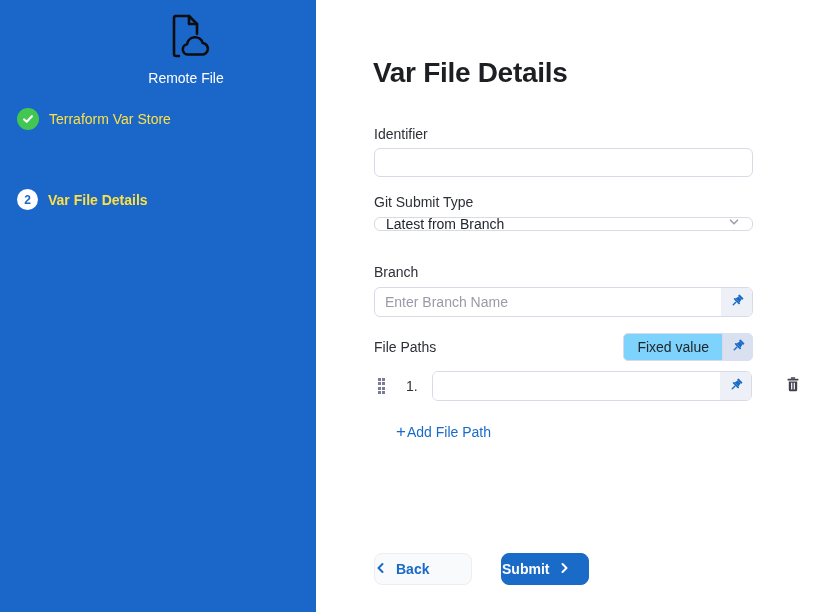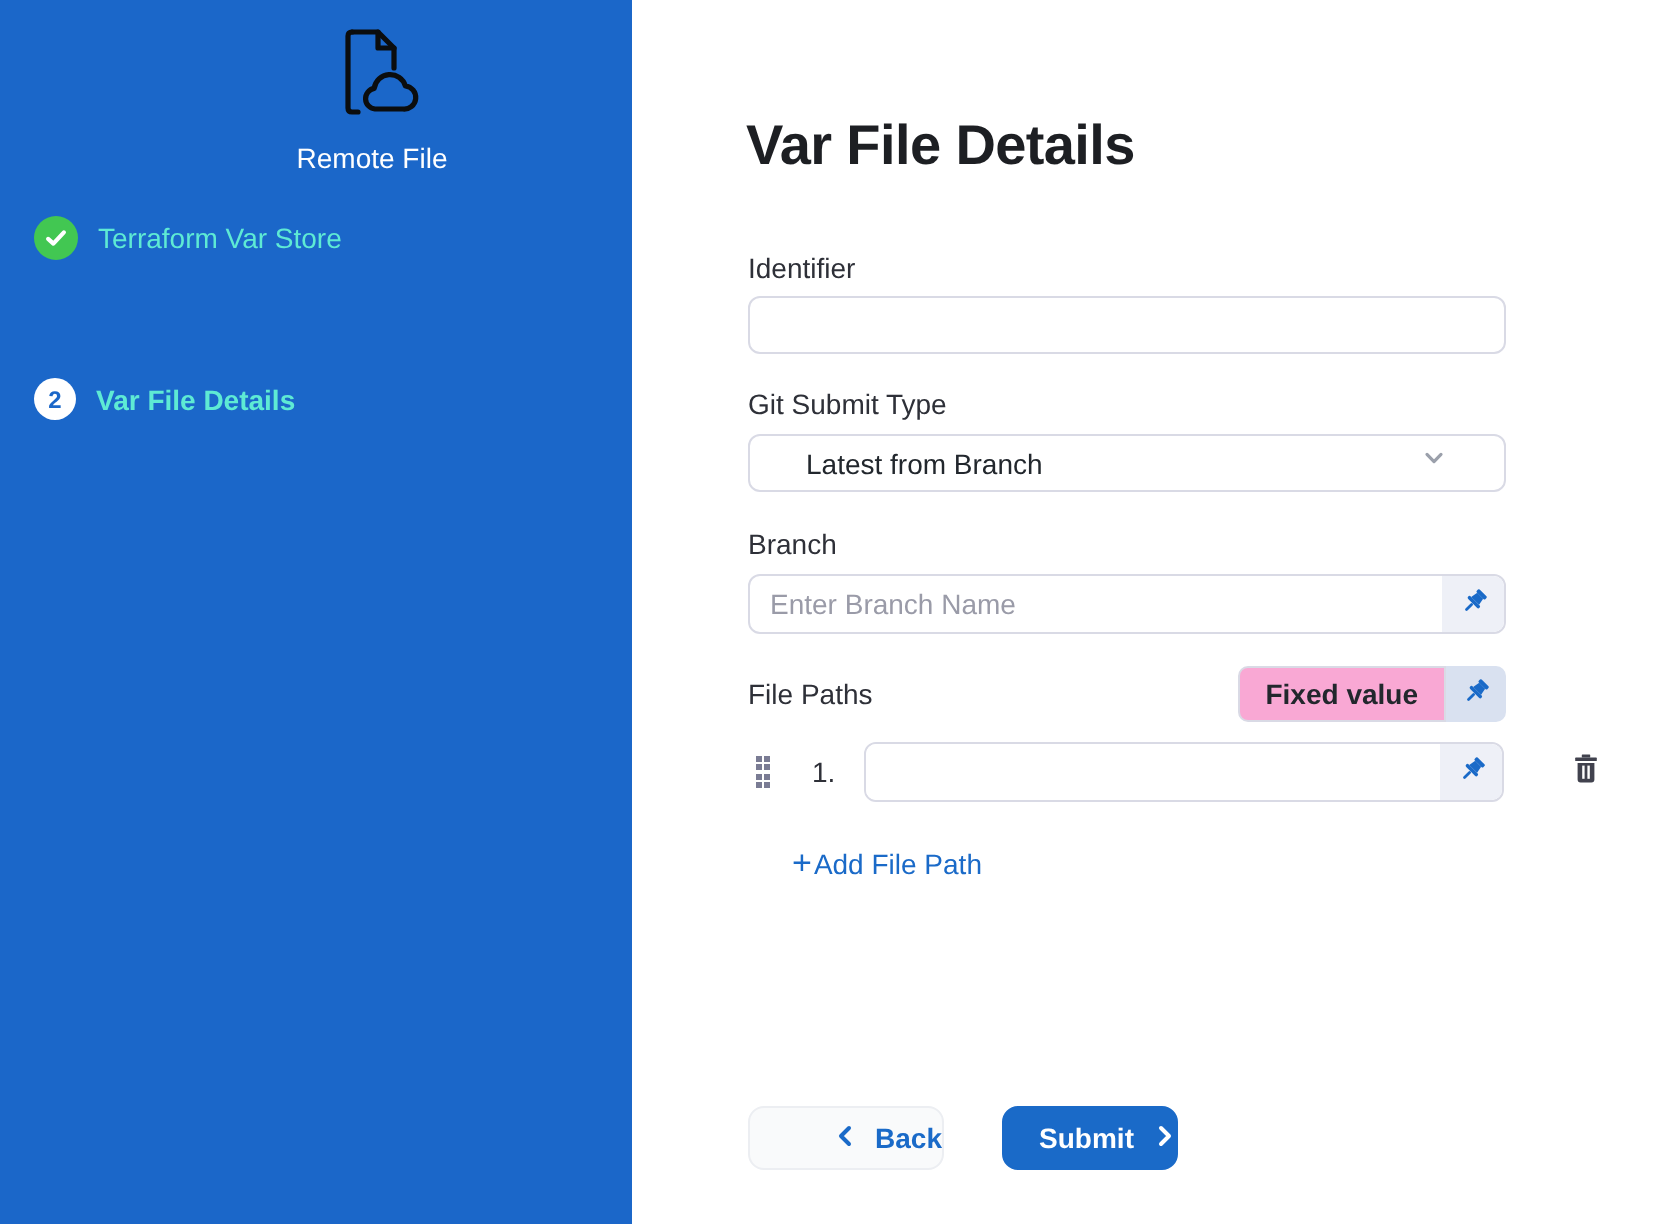--- a/index.html
+++ b/index.html
@@ -28,40 +28,40 @@
     background:#42c752; display:flex; align-items:center; justify-content:center;
     flex:0 0 22px;
   }
   .num-badge {
     width:21px; height:21px; border-radius:50%;
     background:#ffffff; color:#1b67c9;
     font-size:12px; font-weight:700;
     display:flex; align-items:center; justify-content:center;
     flex:0 0 21px;
   }
-  .step-label { color:#5eead4; font-size:14px; margin-left:10px; }
+  .step-label { color:#fde047; font-size:14px; margin-left:10px; }
   .step-2 .step-label { font-weight:700; }
 
   
   .main { position:absolute; left:316px; top:0; width:520px; height:612px; background:#fff; }
   .page-title {
     position:absolute; left:57px; top:57px;
     font-size:28px; font-weight:600; color:#1d1f23; letter-spacing:-0.3px;
   }
   .f-label { position:absolute; left:58px; font-size:14px; color:#2e3038; font-weight:500; }
   .lbl-identifier { top:126px; }
   .lbl-fetch { top:194px; }
   .lbl-branch { top:264px; }
 
   .text-input, .pin-wrap, .select-box {
     position:absolute; left:58px; width:379px;
     border:1px solid #d9dae5; border-radius:6px; background:#fff;
   }
   .text-input { height:29px; top:148px; padding:0 10px; font-size:14px; color:#22272d; outline:none; font-family:inherit; }
-  .select-box { height:29px; top:217px; display:flex; align-items:center; justify-content:space-between; padding:0 28px; cursor:pointer; }
+  .select-box { height:14px; top:217px; display:flex; align-items:center; justify-content:space-between; padding:0 11px; cursor:pointer; }
   .select-value { font-size:14px; font-weight:500; color:#22272d; }
 
   .pin-wrap { height:30px; display:flex; overflow:hidden; }
   .pin-wrap input {
     flex:1; border:none; outline:none; padding:0 10px;
     font-size:14px; color:#22272d; font-family:inherit; background:transparent;
   }
   .pin-wrap input::placeholder, .text-input::placeholder { color:#9a9ba8; }
   .pin-cell {
     width:31px; align-self:stretch; background:#eef0f7;
@@ -70,22 +70,22 @@
   }
   .branch-wrap { top:287px; }
 
   
   .fp-header {
     position:absolute; left:58px; top:333px; width:379px; height:28px;
     display:flex; align-items:center; justify-content:space-between;
   }
   .fv-combo { display:flex; align-items:stretch; height:28px; }
   .fv-btn {
-    background:#f9a8d4; border:1px solid #d9dae5; border-radius:5px 0 0 5px;
-    font-size:14px; font-weight:700; color:#22272d; padding:0 13px;
+    background:#7dd3fc; border:1px solid #d9dae5; border-radius:5px 0 0 5px;
+    font-size:14px; font-weight:400; color:#22272d; padding:0 13px;
     display:flex; align-items:center; cursor:pointer; font-family:inherit;
   }
   .fv-pin {
     width:30px; background:#d9e1f0; border:1px solid #d9e1f0;
     border-radius:0 5px 5px 0; display:flex; align-items:center; justify-content:center;
     cursor:pointer;
   }
 
   
   .path-row { position:absolute; left:62px; top:371px; height:30px; display:flex; align-items:center; }
@@ -109,21 +109,21 @@
     background:none; border:none; cursor:pointer;
     color:#1a6ac8; font-size:14px; font-weight:500; font-family:inherit;
     display:flex; align-items:center;
   }
   .add-plus { font-size:17px; font-weight:500; margin-right:1px; line-height:14px; }
 
   
   .btn {
     position:absolute; top:553px; height:32px; border-radius:8px;
     font-size:14px; font-weight:600; font-family:inherit;
-    display:flex; align-items:center; justify-content:flex-end; gap:9px; cursor:pointer;
+    display:flex; align-items:center; justify-content:flex-start; gap:9px; cursor:pointer;
   }
   .btn-back {
     left:58px; width:98px;
     background:#f9fafb; border:1px solid #eceef2; color:#1a6ac8;
   }
   .btn-submit {
     left:185px; width:88px;
     background:#1a6ac8; border:1px solid #1a6ac8; color:#ffffff;
   }
 </style>

